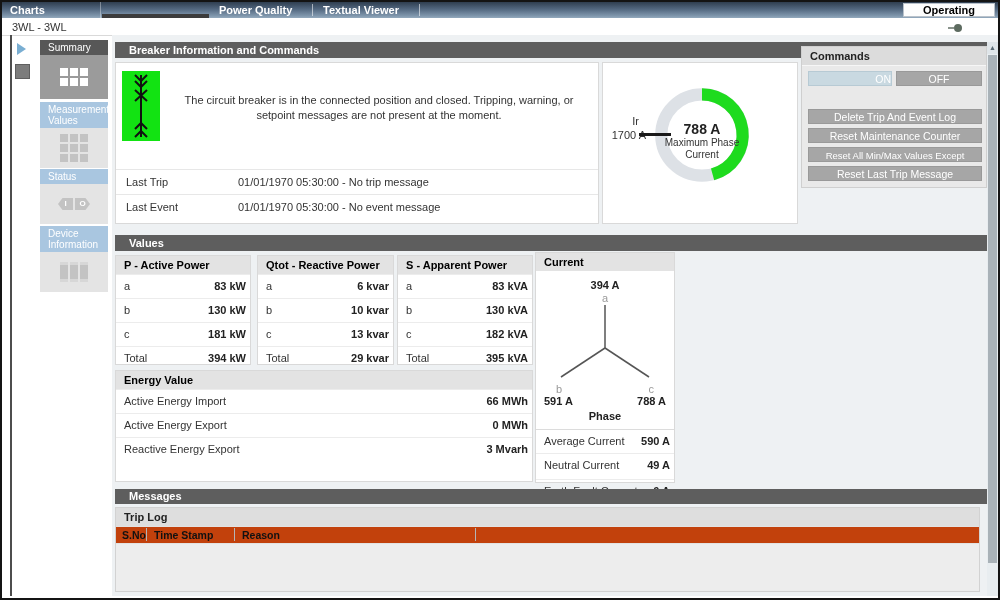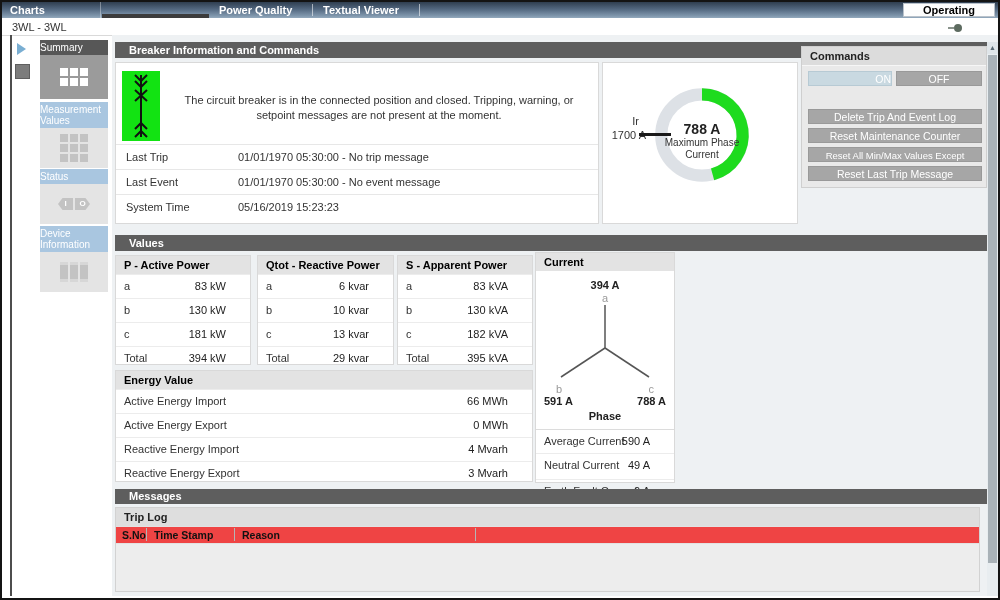--- a/index.html
+++ b/index.html
@@ -28,21 +28,21 @@
   .crumb-dot:before{content:"";position:absolute;right:8px;top:3px;width:6px;height:2px;background:#8a948c;}
 
   
   .rail-line{position:absolute;left:8px;top:33px;width:2px;height:561px;background:#4d4d4d;}
   .play-icon{position:absolute;left:15px;top:41px;width:0;height:0;
     border-left:9px solid #79aed2;border-top:6px solid transparent;border-bottom:6px solid transparent;}
   .stop-icon{position:absolute;left:13px;top:62px;width:13px;height:13px;background:#7c7c7c;border:1px solid #5f5f5f;}
 
   
   .nav-item{position:absolute;left:38px;width:68px;}
-  .nav-head{background:#a9c6e0;color:#fff;font-size:10px;padding:2px 0;line-height:11px;}
+  .nav-head{background:#a9c6e0;color:#fff;font-size:10px;padding:2px 8px;line-height:11px;}
   .nav-head.sel{background:#575757;}
   .nav-body{background:#e4e4e4;display:flex;align-items:center;justify-content:center;}
   .nav-body.sel{background:#9b9b9b;}
   .grid-icon{display:grid;grid-gap:2px;}
   .grid-icon div{width:8px;height:8px;background:#c3c3c3;}
   .grid-icon.white div{background:#fff;}
   .io-icon{display:flex;gap:2px;}
   .io-part{width:15px;height:12px;background:#c3c3c3;color:#fff;font-size:8px;font-weight:bold;
     text-align:center;line-height:12px;}
   .io-l{clip-path:polygon(0 50%,30% 0,100% 0,100% 100%,30% 100%);}
@@ -74,36 +74,36 @@
   .cmd-panel{position:absolute;left:799px;top:44px;width:186px;height:142px;background:#e9e9e9;border:1px solid #cfcfcf;box-sizing:border-box;}
   .cmd-head{background:#dcdcdc;font-weight:bold;padding:3px 8px;border-bottom:1px solid #f6f6f6;}
   .cmd-btn{position:absolute;height:15px;background:#a6a6a6;color:#fff;font-size:10.5px;text-align:center;line-height:15px;
     border:1px solid #999;box-sizing:border-box;}
   .cmd-on{background:#c9d9e1;border-color:#b7cad4;}
 
   
   .vrow{height:23px;border-top:1px solid #ececec;position:relative;}
   .vrow:first-of-type{border-top:none;}
   .vlabel{position:absolute;left:8px;top:5px;color:#333;}
-  .vvalue{position:absolute;right:24px;top:5px;color:#222;}
+  .vvalue{position:absolute;right:4px;top:5px;color:#222;font-weight:bold;}
 
   
   .ph-wrap{position:relative;height:158px;}
   .ph-a-val{position:absolute;left:0;right:0;top:8px;text-align:center;font-weight:bold;}
   .ph-a-lab{position:absolute;left:0;right:0;top:21px;text-align:center;color:#9a9a9a;}
   .ph-b-lab{position:absolute;left:20px;top:112px;color:#9a9a9a;}
   .ph-b-val{position:absolute;left:8px;top:124px;font-weight:bold;}
   .ph-c-lab{position:absolute;right:20px;top:112px;color:#9a9a9a;}
   .ph-c-val{position:absolute;right:8px;top:124px;font-weight:bold;}
   .ph-axis{position:absolute;left:0;right:0;top:139px;text-align:center;font-weight:bold;}
 
   
   .triplog{position:absolute;left:113px;top:505px;width:865px;height:85px;background:#ededed;border:1px solid #d2d2d2;box-sizing:border-box;}
   .tl-head{background:#dedede;font-weight:bold;padding:3px 8px;}
-  .tl-cols{position:relative;height:16px;background:#ef4444;border-top:1px solid #e2e2e2;border-bottom:1px solid #e2e2e2;text-align:center;}
+  .tl-cols{position:relative;height:16px;background:#c2410c;border-top:1px solid #e2e2e2;border-bottom:1px solid #e2e2e2;text-align:center;}
   .tl-col{position:absolute;top:2px;font-weight:bold;font-size:10.5px;color:#111;}
   .tl-sep{position:absolute;top:1px;height:13px;width:1px;background:#b5b5b5;}
 
   
   .scrollbar{position:absolute;left:985px;top:40px;width:11px;height:554px;background:#e8edf0;}
   .sb-up{position:absolute;left:0;top:0;width:11px;height:12px;background:#dfe5e9;color:#5a6a74;font-size:7px;text-align:center;line-height:12px;}
   .sb-thumb{position:absolute;left:1px;top:13px;width:9px;height:508px;background:#a9b2b8;}
 </style>
 </head>
 <body>
@@ -198,24 +198,20 @@
     <div class="status-text">The circuit breaker is in the connected position and closed. Tripping, warning, or setpoint messages are not present at the moment.</div>
     <div class="kv-rows">
       <div class="kv-row">
         <span class="kv-label">Last Trip</span>
         <span class="kv-value">01/01/1970 05:30:00 - No trip message</span>
       </div>
       <div class="kv-row">
         <span class="kv-label">Last Event</span>
         <span class="kv-value">01/01/1970 05:30:00 - No event message</span>
       </div>
-      <div class="kv-row">
-        <span class="kv-label">System Time</span>
-        <span class="kv-value">05/16/2019 15:23:23</span>
-      </div>
     </div>
   </div>
 
   <div class="panel" style="left:600px;top:60px;width:196px;height:162px;">
     <svg width="112" height="112" viewBox="0 0 110 110" style="position:absolute;left:43px;top:16px;">
       <circle cx="55" cy="55" r="40" fill="none" stroke="#dde1e6" stroke-width="12"></circle>
       <path d="M55,15 A40,40 0 0 1 65.4,93.6" fill="none" stroke="#1edb1e" stroke-width="12"></path>
     </svg>
     <div class="gauge-val">788 A</div>
     <div class="gauge-sub">
@@ -299,24 +295,20 @@
 
   <div class="panel" style="left:113px;top:368px;width:418px;height:112px;">
     <div class="subhead">Energy Value</div>
     <div class="vrow">
           <span class="vlabel">Active Energy Import</span>
           <span class="vvalue">66 MWh</span>
         </div>
     <div class="vrow">
           <span class="vlabel">Active Energy Export</span>
           <span class="vvalue">0 MWh</span>
-        </div>
-    <div class="vrow">
-          <span class="vlabel">Reactive Energy Import</span>
-          <span class="vvalue">4 Mvarh</span>
         </div>
     <div class="vrow">
           <span class="vlabel">Reactive Energy Export</span>
           <span class="vvalue">3 Mvarh</span>
         </div>
   </div>
 
   <div class="panel" style="left:533px;top:250px;width:140px;height:231px;">
     <div class="subhead">Current</div>
     <div class="ph-wrap">

